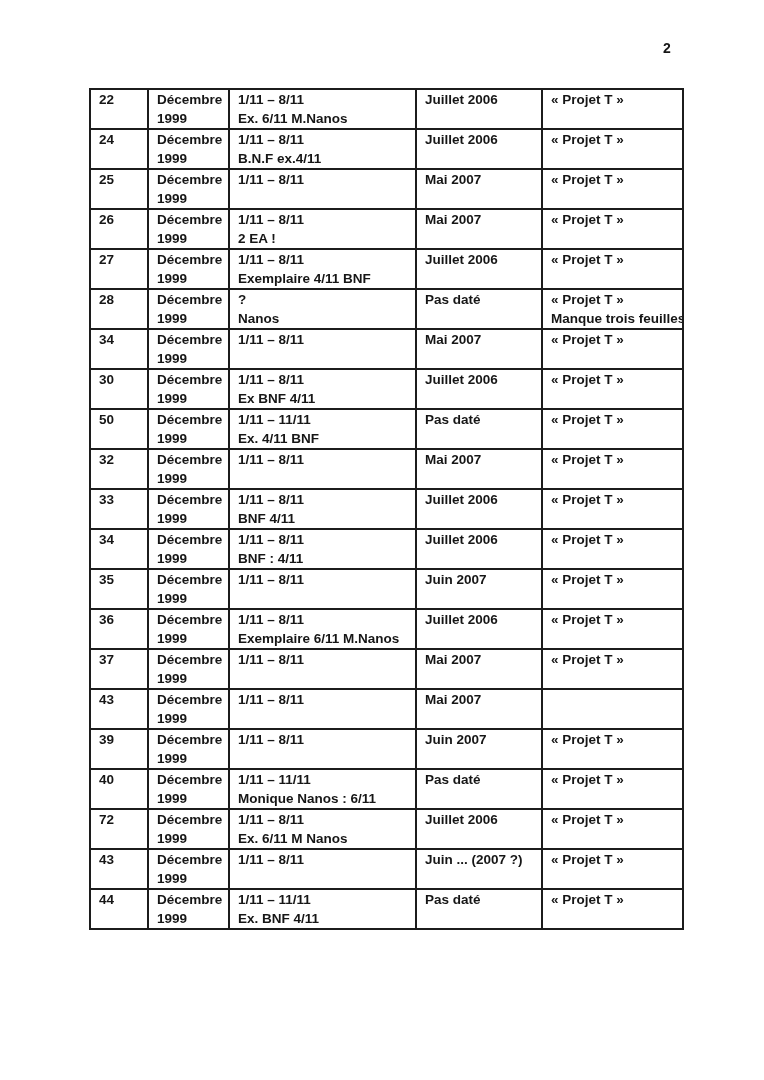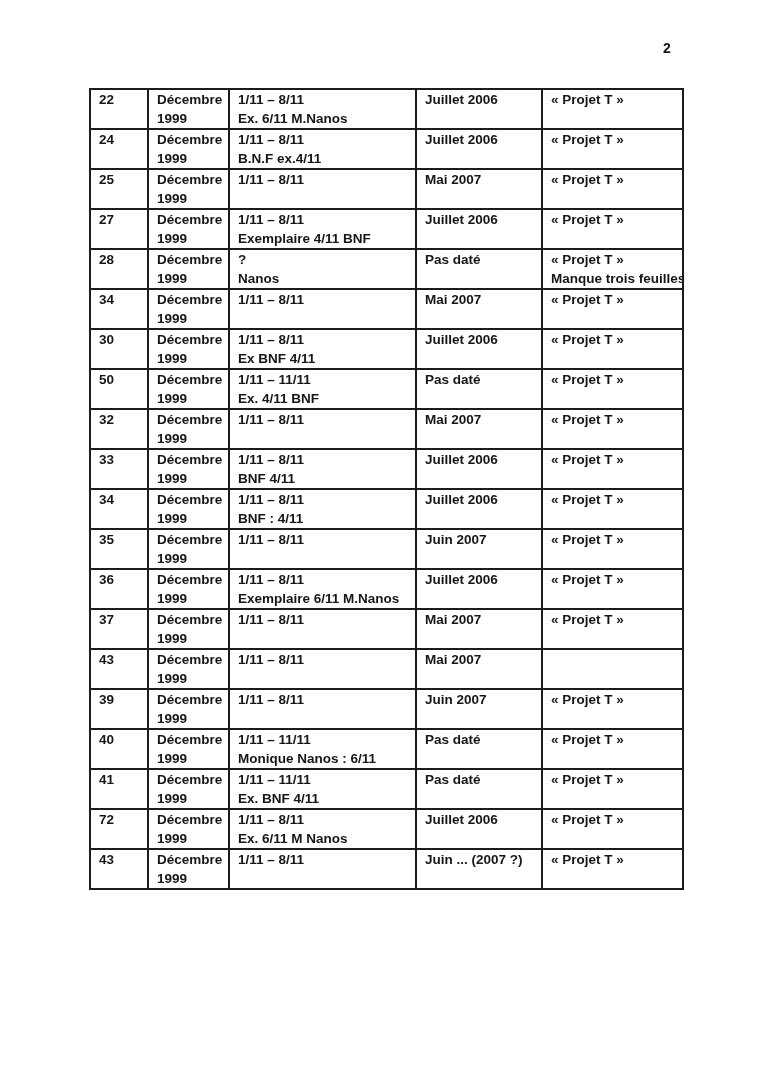--- a/index.html
+++ b/index.html
@@ -119,20 +119,40 @@
     </td>
     <td class="c-date">
       <div class="line">Mai 2007</div>
     </td>
     <td class="c-project">
       <div class="line">« Projet T »</div>
       <div class="line"></div>
     </td>
   </tr>
 
+  <tr>
+    <td class="c-num">
+      <div class="line">26</div>
+    </td>
+    <td class="c-month">
+      <div class="line">Décembre</div>
+      <div class="line">1999</div>
+    </td>
+    <td class="c-range">
+      <div class="line">1/11 – 8/11</div>
+      <div class="line">2 EA !</div>
+    </td>
+    <td class="c-date">
+      <div class="line">Mai 2007</div>
+    </td>
+    <td class="c-project">
+      <div class="line">« Projet T »</div>
+      <div class="line"></div>
+    </td>
+  </tr>
 
   <tr>
     <td class="c-num">
       <div class="line">27</div>
     </td>
     <td class="c-month">
       <div class="line">Décembre</div>
       <div class="line">1999</div>
     </td>
     <td class="c-range">
@@ -414,78 +434,78 @@
     </td>
     <td class="c-date">
       <div class="line">Pas daté</div>
     </td>
     <td class="c-project">
       <div class="line">« Projet T »</div>
       <div class="line"></div>
     </td>
   </tr>
 
-  <tr>
-    <td class="c-num">
-      <div class="line">41</div>
+
+  <tr>
+    <td class="c-num">
+      <div class="line">72</div>
+    </td>
+    <td class="c-month">
+      <div class="line">Décembre</div>
+      <div class="line">1999</div>
+    </td>
+    <td class="c-range">
+      <div class="line">1/11 – 8/11</div>
+      <div class="line">Ex. 6/11 M Nanos</div>
+    </td>
+    <td class="c-date">
+      <div class="line">Juillet 2006</div>
+    </td>
+    <td class="c-project">
+      <div class="line">« Projet T »</div>
+      <div class="line"></div>
+    </td>
+  </tr>
+
+  <tr>
+    <td class="c-num">
+      <div class="line">43</div>
+    </td>
+    <td class="c-month">
+      <div class="line">Décembre</div>
+      <div class="line">1999</div>
+    </td>
+    <td class="c-range">
+      <div class="line">1/11 – 8/11</div>
+      <div class="line"></div>
+    </td>
+    <td class="c-date">
+      <div class="line">Juin ... (2007 ?)</div>
+    </td>
+    <td class="c-project">
+      <div class="line">« Projet T »</div>
+      <div class="line"></div>
+    </td>
+  </tr>
+
+  <tr>
+    <td class="c-num">
+      <div class="line">44</div>
     </td>
     <td class="c-month">
       <div class="line">Décembre</div>
       <div class="line">1999</div>
     </td>
     <td class="c-range">
       <div class="line">1/11 – 11/11</div>
       <div class="line">Ex. BNF 4/11</div>
     </td>
     <td class="c-date">
       <div class="line">Pas daté</div>
     </td>
     <td class="c-project">
       <div class="line">« Projet T »</div>
       <div class="line"></div>
     </td>
   </tr>
-
-  <tr>
-    <td class="c-num">
-      <div class="line">72</div>
-    </td>
-    <td class="c-month">
-      <div class="line">Décembre</div>
-      <div class="line">1999</div>
-    </td>
-    <td class="c-range">
-      <div class="line">1/11 – 8/11</div>
-      <div class="line">Ex. 6/11 M Nanos</div>
-    </td>
-    <td class="c-date">
-      <div class="line">Juillet 2006</div>
-    </td>
-    <td class="c-project">
-      <div class="line">« Projet T »</div>
-      <div class="line"></div>
-    </td>
-  </tr>
-
-  <tr>
-    <td class="c-num">
-      <div class="line">43</div>
-    </td>
-    <td class="c-month">
-      <div class="line">Décembre</div>
-      <div class="line">1999</div>
-    </td>
-    <td class="c-range">
-      <div class="line">1/11 – 8/11</div>
-      <div class="line"></div>
-    </td>
-    <td class="c-date">
-      <div class="line">Juin ... (2007 ?)</div>
-    </td>
-    <td class="c-project">
-      <div class="line">« Projet T »</div>
-      <div class="line"></div>
-    </td>
-  </tr>
-
 </tbody>
   </table>
 </div>
 
 </body></html>

